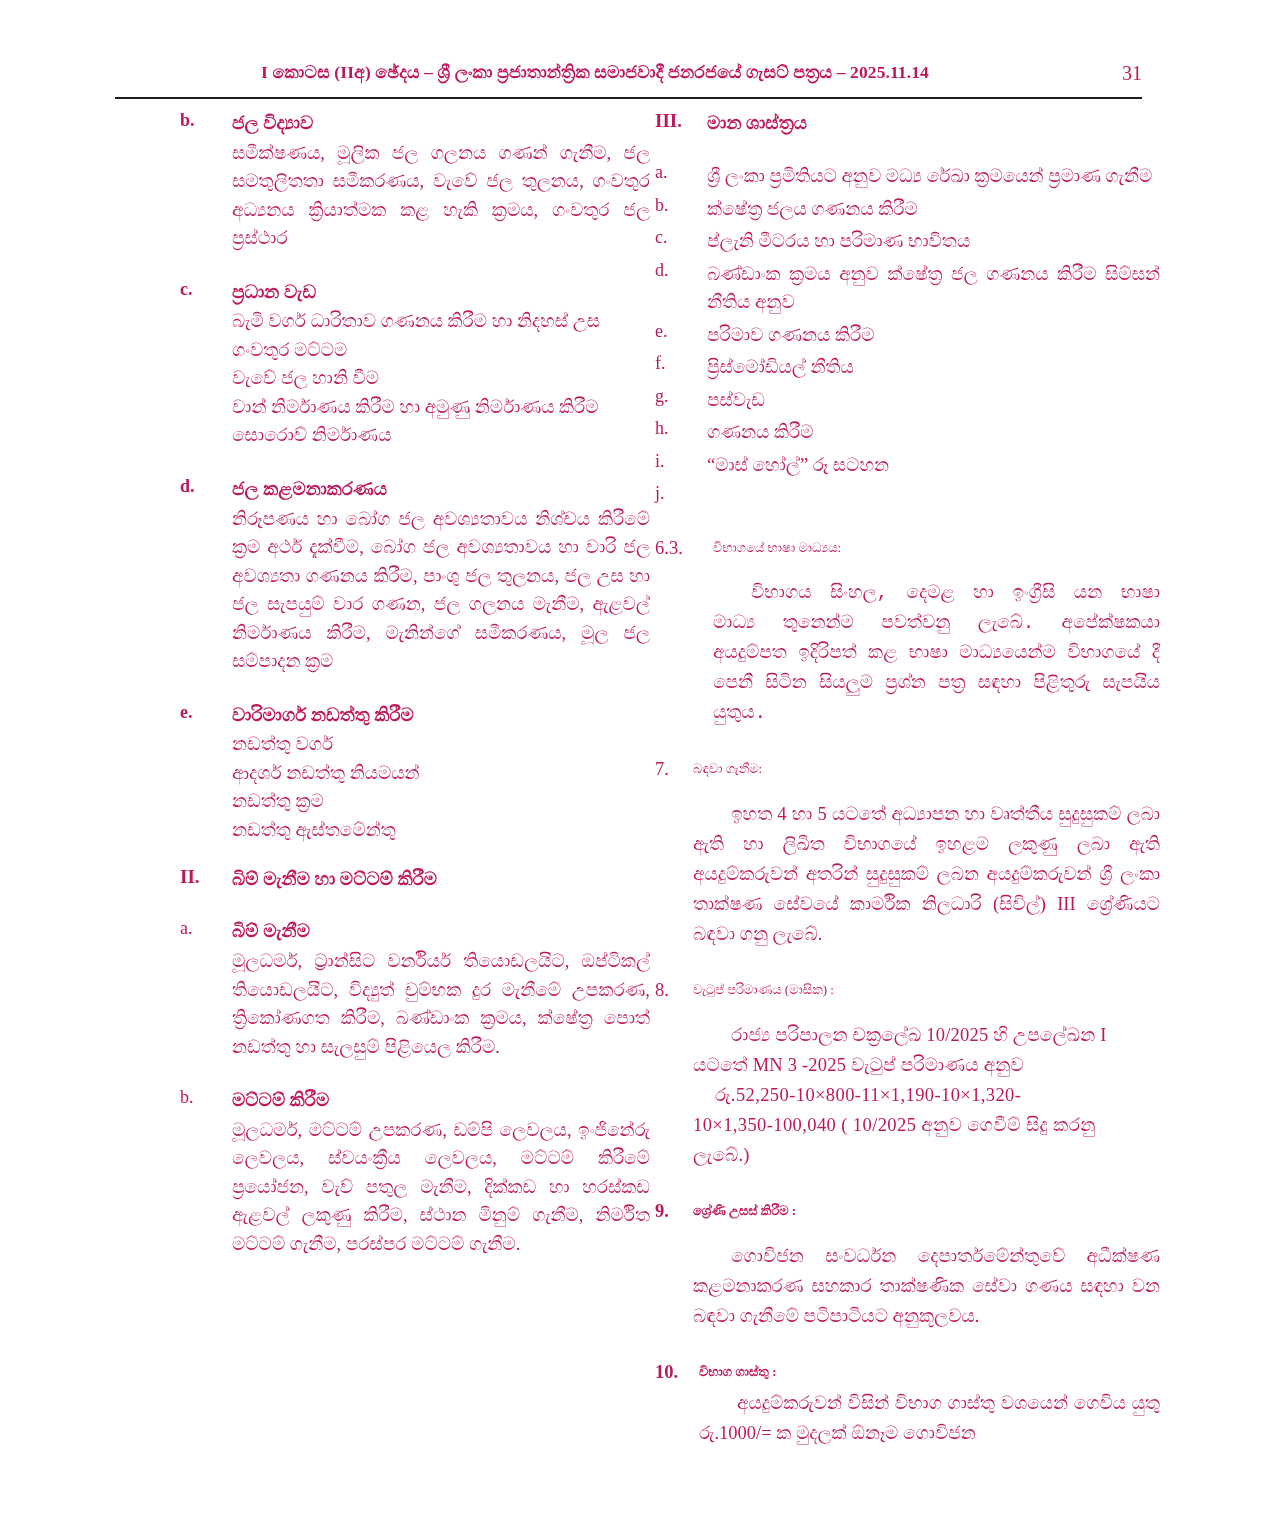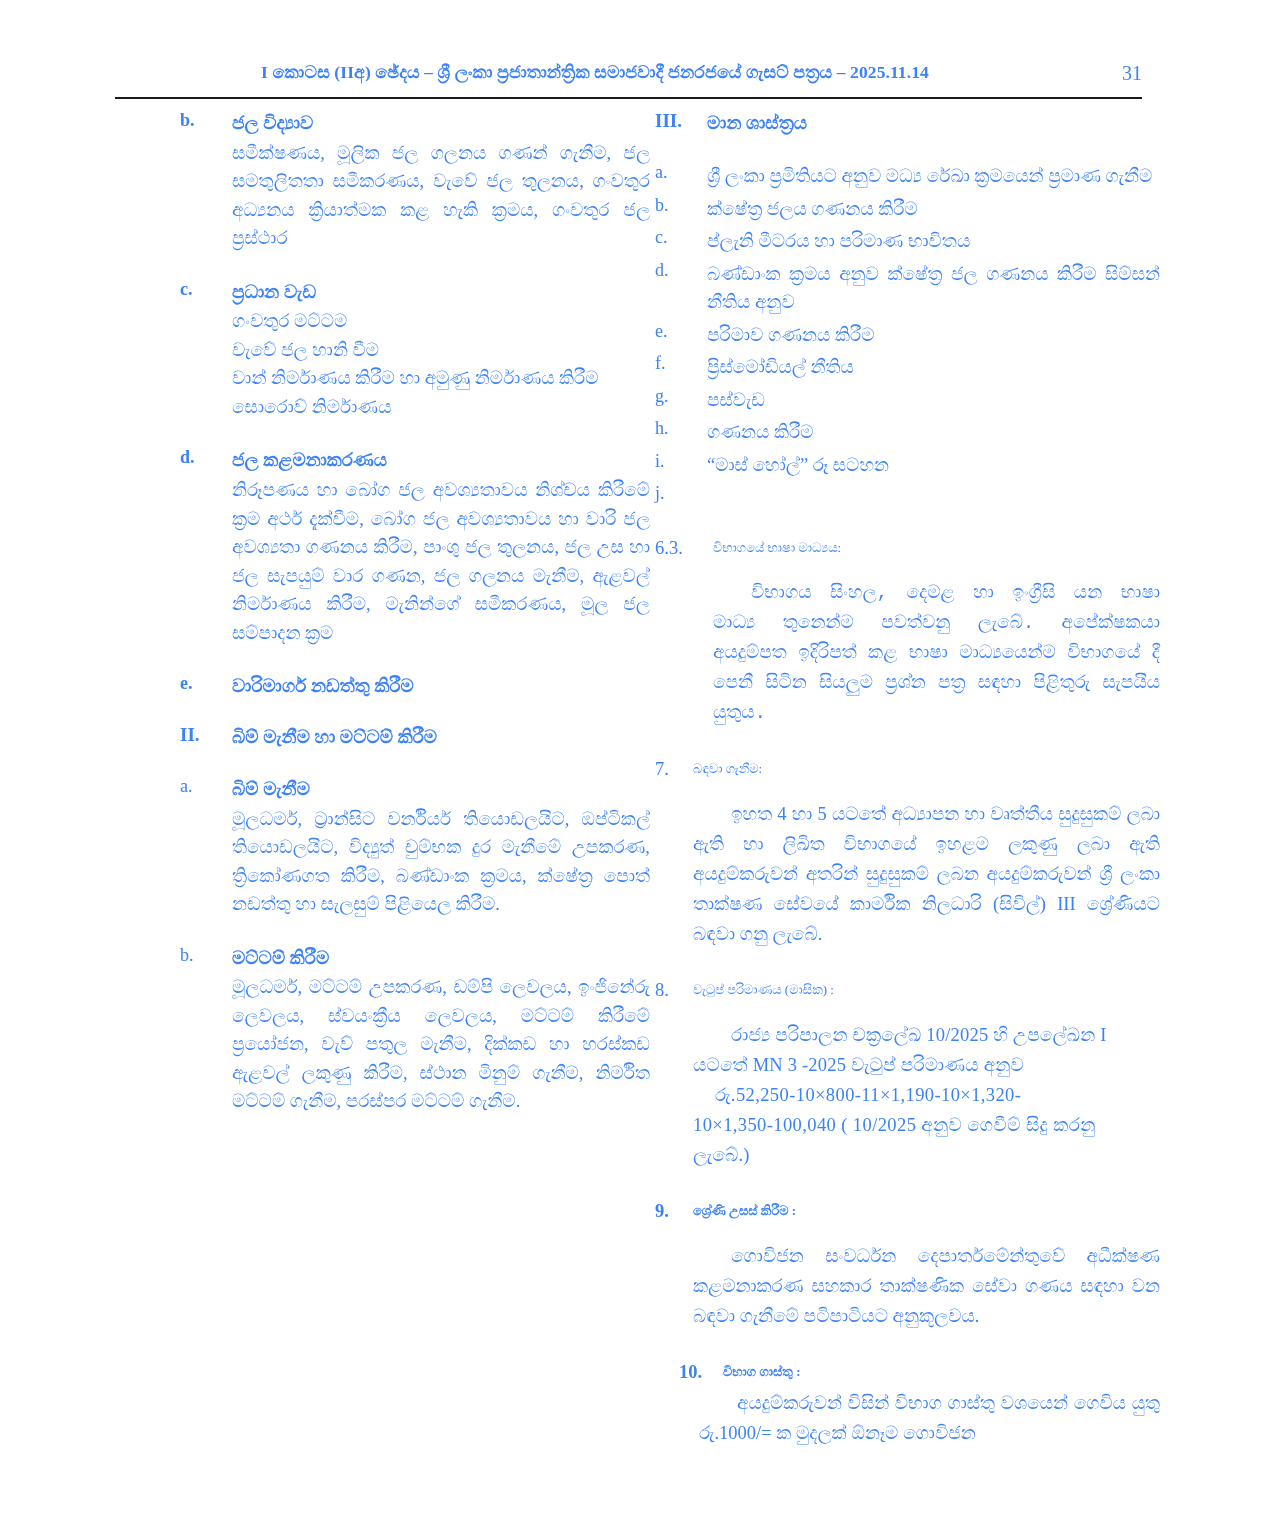--- a/index.html
+++ b/index.html
@@ -6,21 +6,21 @@
     margin: 0;
     padding: 0;
     background: #ffffff;
   }
   .page {
     width: 1275px;
     height: 1514px;
     position: relative;
     background: #ffffff;
     font-family: "Liberation Serif", "DejaVu Serif", serif;
-    color: #3b82f6;
+    color: #be185d;
     box-sizing: border-box;
     overflow: hidden;
   }
 
   
   .header {
     position: absolute;
     left: 115px;
     top: 62px;
     width: 1027px;
@@ -187,40 +187,47 @@
         <div class="item-title">ජල විද්‍යාව</div>
         <div class="para-just">සමීක්ෂණය, මූලික ජල ගලනය ගණන් ගැනීම, ජල සමතුලිතතා සමීකරණය, වැවේ ජල තුලනය, ගංවතුර අධ්‍යනය ක්‍රියාත්මක කළ හැකි ක්‍රමය, ගංවතුර ජල ප්‍රස්ථාර</div>
       </div>
     </div>
 
     <div class="sub-item gap-top">
       <div class="marker bold">c.</div>
       <div class="body">
         <div class="item-title">ප්‍රධාන වැඩ</div>
         <div class="item-lines">
+          <span class="l">බැමි වර්ග ධාරිතාව ගණනය කිරීම හා නිදහස් උස</span>
           <span class="l">ගංවතුර මට්ටම</span>
           <span class="l">වැවේ ජල හානි වීම</span>
           <span class="l">වාන් නිර්මාණය කිරීම හා අමුණු නිර්මාණය කිරීම</span>
           <span class="l">සොරොව් නිර්මාණය</span>
         </div>
       </div>
     </div>
 
     <div class="sub-item gap-top">
       <div class="marker bold">d.</div>
       <div class="body">
         <div class="item-title">ජල කළමනාකරණය</div>
         <div class="para-just">නිරූපණය හා බෝග ජල අවශ්‍යතාවය නිශ්චය කිරීමේ ක්‍රම අර්ථ දැක්වීම, බෝග ජල අවශ්‍යතාවය හා වාරි ජල අවශ්‍යතා ගණනය කිරීම, පාංශු ජල තුලනය, ජල උස හා ජල සැපයුම් වාර ගණන, ජල ගලනය මැනීම, ඇළවල් නිර්මාණය කිරීම, මැනින්ගේ සමීකරණය, මූල ජල සම්පාදන ක්‍රම</div>
       </div>
     </div>
 
     <div class="sub-item gap-top">
       <div class="marker bold">e.</div>
       <div class="body">
         <div class="item-title">වාරිමාර්ග නඩත්තු කිරීම</div>
+        <div class="item-lines">
+          <span class="l">නඩත්තු වර්ග</span>
+          <span class="l">ආදර්ශ නඩත්තු නියමයන්</span>
+          <span class="l">නඩත්තු ක්‍රම</span>
+          <span class="l">නඩත්තු ඇස්තමේන්තු</span>
+        </div>
       </div>
     </div>
 
     <div class="roman-head">
       <div class="marker">II.</div>
       <div class="head-text">බිම් මැනීම හා මට්ටම් කිරීම</div>
     </div>
 
     <div class="sub-item gap-top">
       <div class="marker">a.</div>
@@ -329,20 +336,20 @@
       <span class="salary-line">ලැබේ.)</span>
     </div>
 
     <div class="num-sec">
       <div class="marker bold">9.</div>
       <div class="sec-title bold">ශ්‍රේණි උසස් කිරීම :</div>
     </div>
     <div class="sec-body indent-first">ගොවිජන සංවර්ධන දෙපාර්තමේන්තුවේ අධීක්ෂණ කළමනාකරණ සහකාර තාක්ෂණික සේවා ගණය සඳහා වන බඳවා ගැනීමේ පටිපාටියට අනුකූලවය.</div>
 
     <div class="num-sec">
-      <div class="marker bold" style="width:44px;flex:0 0 44px;margin-left:24px;">10.</div>
+      <div class="marker bold" style="width:44px;flex:0 0 44px;">10.</div>
       <div class="sec-title bold">විභාග ගාස්තු :</div>
     </div>
     <div class="sec-body tight indent-first" style="margin-left:44px;">අයදුම්කරුවන් විසින් විභාග ගාස්තු වශයෙන් ගෙවිය යුතු රු.1000/= ක මුදලක් ඕනෑම ගොවිජන</div>
 
   </div>
 
 </div>
 
 </body></html>

